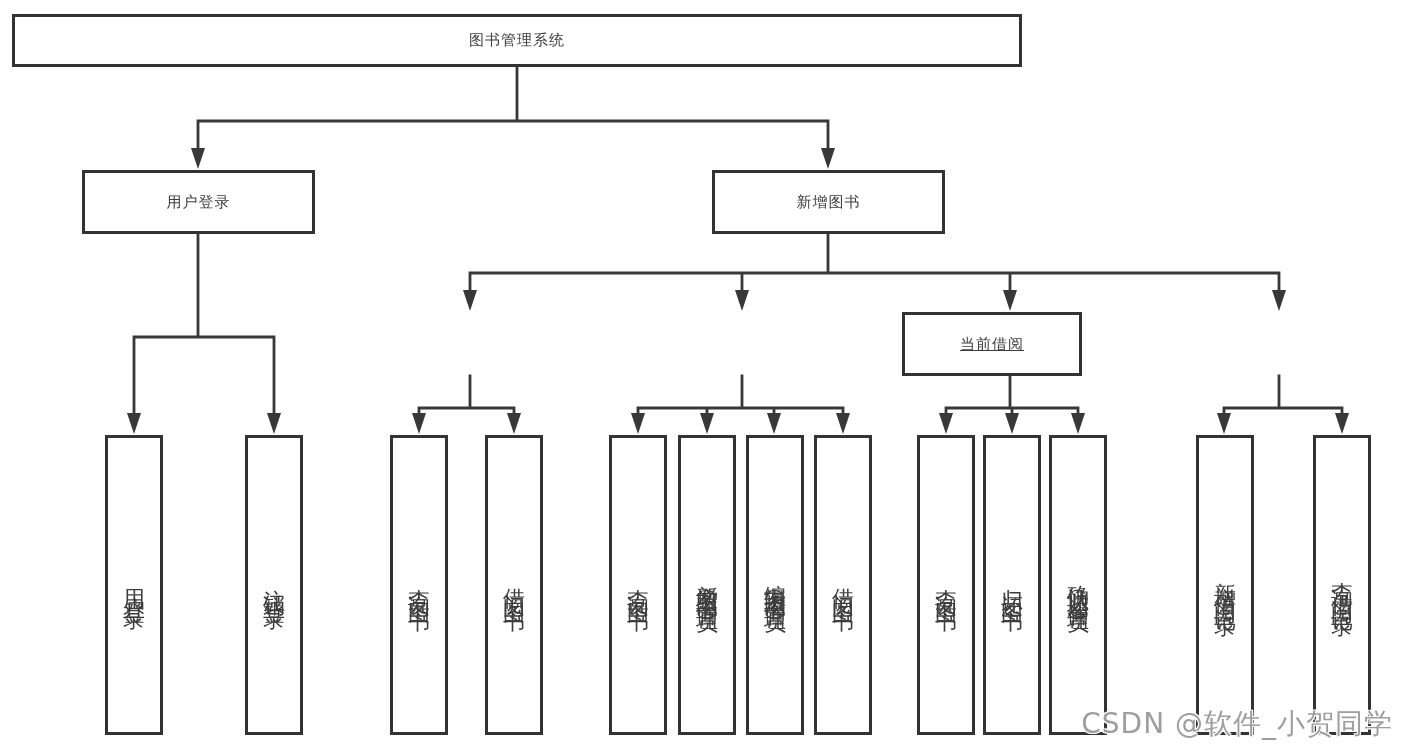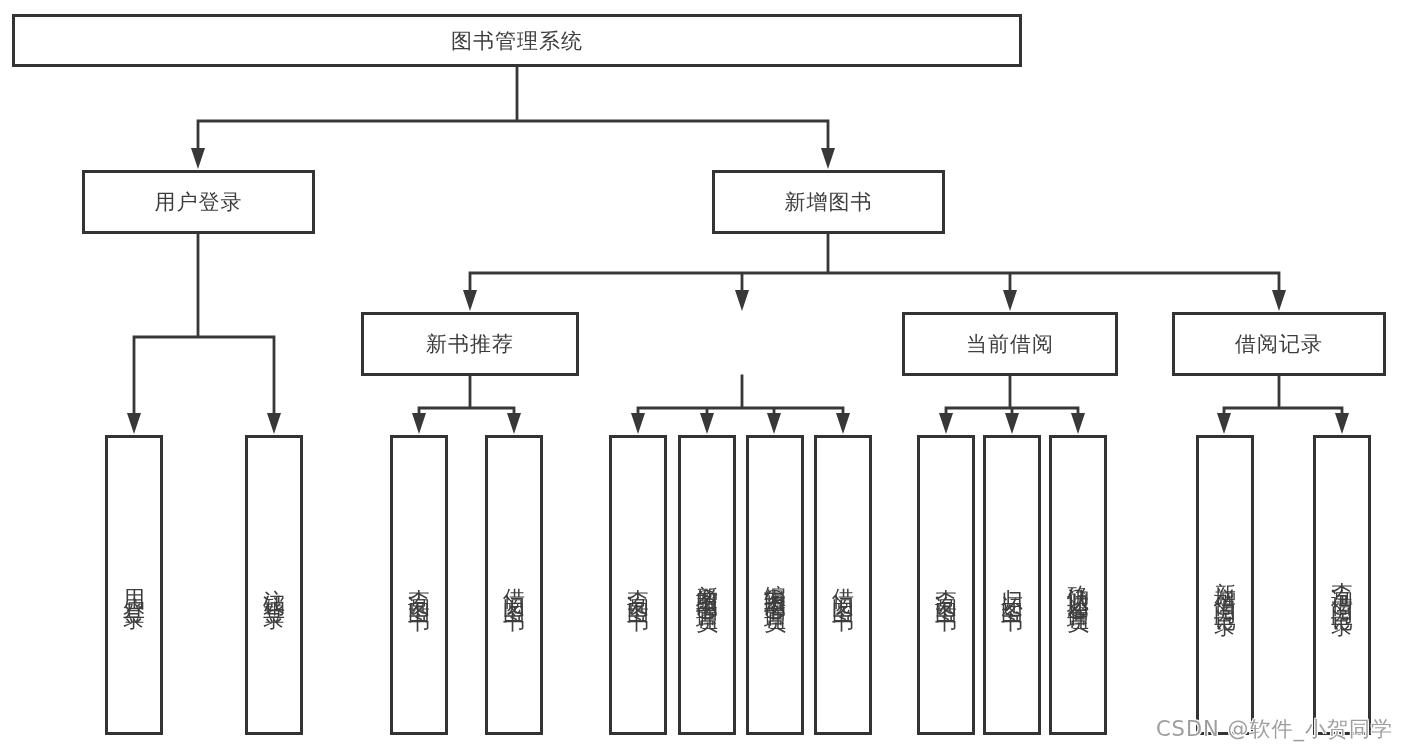--- a/index.html
+++ b/index.html
@@ -28,34 +28,34 @@
     position: absolute;
     box-sizing: border-box;
     background: #ffffff;
     border: 3px solid var(--box-border, #333333);
     display: flex;
     align-items: center;
     justify-content: center;
     color: var(--text, #3d3d3d);
     z-index: 2;
   }
-  .box.h { font-size: 21px; letter-spacing: 1px; }
+  .box.h { font-size: 15px; letter-spacing: 1px; }
   .vtext {
     writing-mode: vertical-rl;
     text-orientation: mixed;
     font-size: 22px;
     letter-spacing: 7px;
     line-height: 1;
     white-space: nowrap;
   }
   .watermark {
     position: absolute;
     right: 12px;
     bottom: 4px;
-    font-size: 21px;
+    font-size: 28px;
     color: var(--watermark, #9e9e9e);
     letter-spacing: 1px;
     z-index: 5;
     text-shadow: -1px -1px 0 #fff, 1px -1px 0 #fff, -1px 1px 0 #fff, 1px 1px 0 #fff;
   }
 </style>
 </head>
 <body>
 
 <div class="canvas">
@@ -91,23 +91,21 @@
       <polygon points="1217,413 1231,413 1224,434"></polygon>
       <polygon points="1335,413 1349,413 1342,434"></polygon>
     </g>
   </svg>
 
   <div class="box h" style="left:12px; top:14px; width:1010px; height:53px;">图书管理系统</div>
 
   <div class="box h" style="left:82px; top:170px; width:233px; height:64px;">用户登录</div>
   <div class="box h" style="left:712px; top:170px; width:233px; height:64px;">新增图书</div>
 
-  <div class="box h" style="left:361px; top:312px; width:218px; height:64px;">新书推荐</div>
-  <div class="box h" style="left:902px; top:312px; width:216px; height:64px;">当前借阅</div>
-  <div class="box h" style="left:1172px; top:312px; width:214px; height:64px;">借阅记录</div>
+  <div class="box h" style="left:902px; top:312px; width:180px; height:64px;text-decoration:underline;">当前借阅</div>
 
   <div class="box" style="left:105px; top:435px; width:58px; height:300px;">
     <span class="vtext">用户登录</span>
   </div>
   <div class="box" style="left:245px; top:435px; width:58px; height:300px;">
     <span class="vtext">注销登录</span>
   </div>
 
   <div class="box" style="left:390px; top:435px; width:58px; height:300px;">
     <span class="vtext">查询图书</span>

